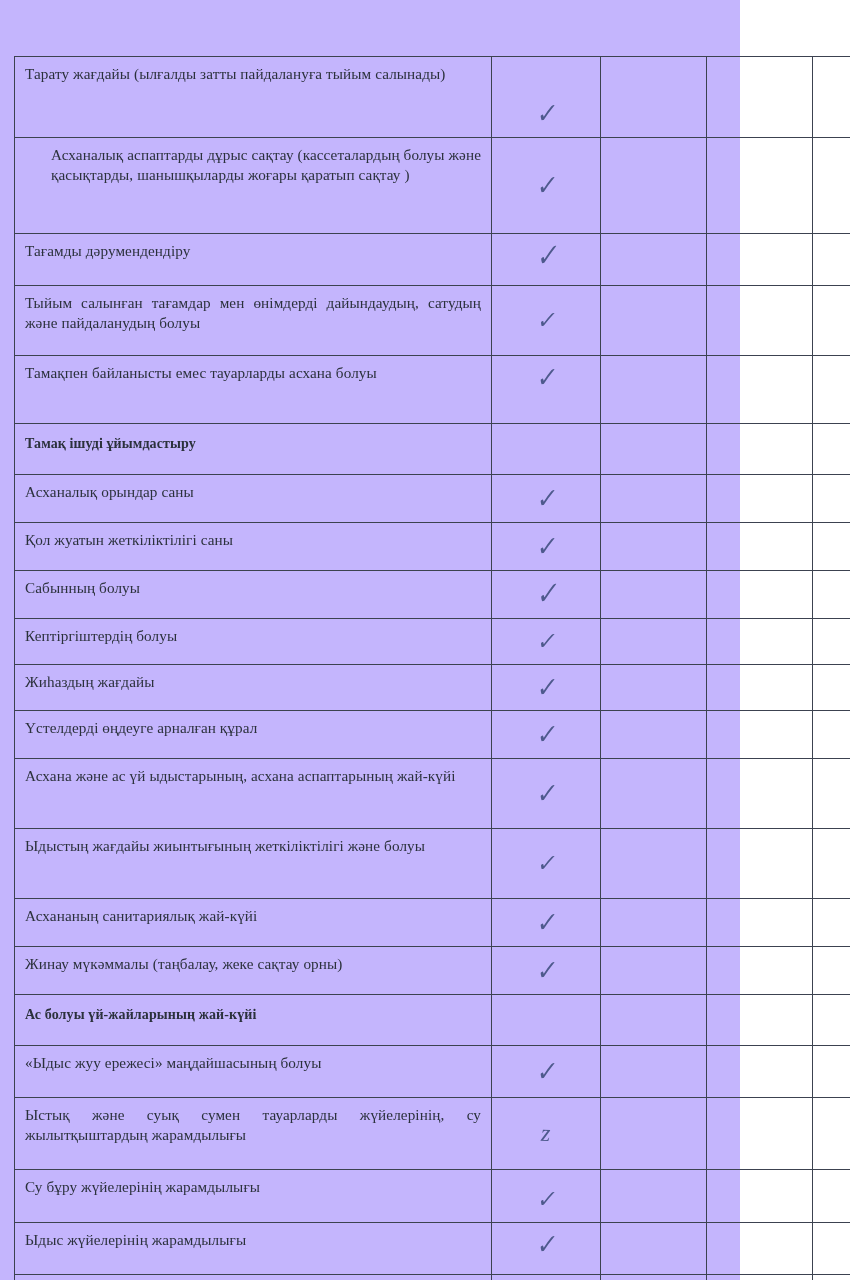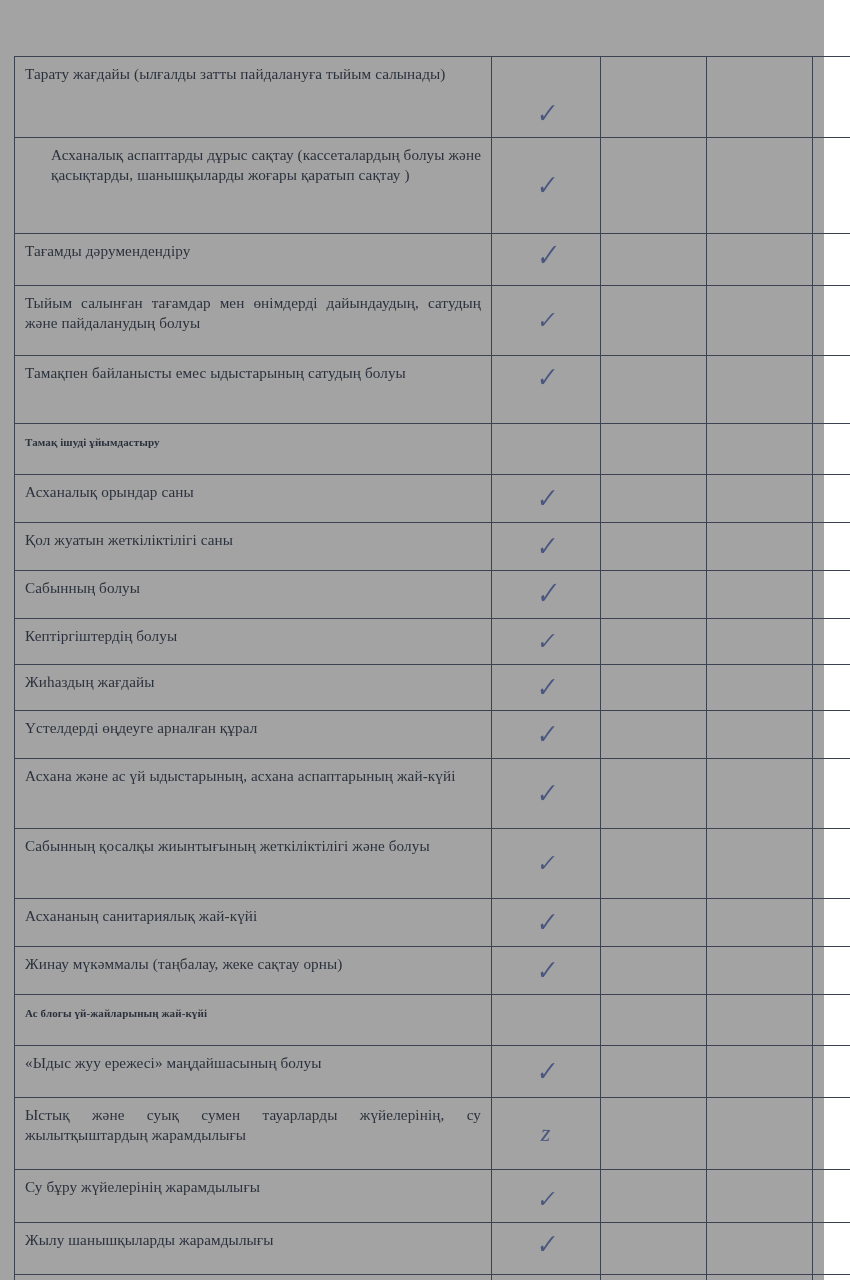--- a/index.html
+++ b/index.html
@@ -11,23 +11,23 @@
     width: 850px;
     height: 1280px;
     font-family: "Liberation Serif", "DejaVu Serif", serif;
     color: #2a2f3a;
     position: relative;
     overflow: hidden;
   }
   .page {
     position: absolute;
     left: 0; top: 0;
-    width: 824px;
+    width: 740px;
     height: 1280px;
-    background: #a3a3a3;
+    background: #c4b5fd;
   }
   .sheet {
     position: absolute;
     left: 14px;
     top: 56px;
     width: 800px;
   }
   table.checklist {
     width: 800px;
     border-collapse: collapse;
@@ -57,21 +57,21 @@
     width: 85px;
     padding: 0;
   }
   tr.section td {
     font-weight: bold;
     border-left: 1px solid #3c4250;
     border-right: 1px solid #3c4250;
     text-align: left;
   }
   tr.section td.c-label {
-    font-size: 11px;
+    font-size: 14px;
     padding-top: 11px;
     padding-bottom: 11px;
   }
   .tick {
     display: inline-block;
     font-family: "Liberation Serif", serif;
     color: #3a4a7a;
     font-size: 25px;
     line-height: 1;
     font-style: italic;
@@ -152,21 +152,21 @@
             <td class="c-mark">
               <div class="mark-wrap" style="min-height: 54px;">
                 <span class="tick v3">✓</span>
               </div>
             </td>
             <td class="c-b"></td>
             <td class="c-c"></td>
             <td class="c-d"></td>
           </tr>
           <tr>
-            <td class="c-label" style="height: 38px;">Тамақпен байланысты емес ыдыстарының сатудың болуы</td>
+            <td class="c-label" style="height: 38px;">Тамақпен байланысты емес тауарларды асхана болуы</td>
             <td class="c-mark">
               <div class="mark-wrap mark-up" style="min-height: 50px;">
                 <span class="tick v1">✓</span>
               </div>
             </td>
             <td class="c-b"></td>
             <td class="c-c"></td>
             <td class="c-d"></td>
           </tr>
           <tr class="section">
@@ -247,21 +247,21 @@
             <td class="c-mark">
               <div class="mark-wrap" style="min-height: 54px;">
                 <span class="tick v1">✓</span>
               </div>
             </td>
             <td class="c-b"></td>
             <td class="c-c"></td>
             <td class="c-d"></td>
           </tr>
           <tr>
-            <td class="c-label" style="height: 42px;">Сабынның қосалқы жиынтығының жеткіліктілігі және болуы</td>
+            <td class="c-label" style="height: 42px;">Ыдыстың жағдайы жиынтығының жеткіліктілігі және болуы</td>
             <td class="c-mark">
               <div class="mark-wrap" style="min-height: 54px;">
                 <span class="tick v3">✓</span>
               </div>
             </td>
             <td class="c-b"></td>
             <td class="c-c"></td>
             <td class="c-d"></td>
           </tr>
           <tr>
@@ -280,21 +280,21 @@
             <td class="c-mark">
               <div class="mark-wrap" style="min-height: 32px;">
                 <span class="tick v1">✓</span>
               </div>
             </td>
             <td class="c-b"></td>
             <td class="c-c"></td>
             <td class="c-d"></td>
           </tr>
           <tr class="section">
-            <td class="c-label" style="height: 28px;">Ас блогы үй-жайларының жай-күйі</td>
+            <td class="c-label" style="height: 28px;">Ас болуы үй-жайларының жай-күйі</td>
             <td class="c-mark"></td>
             <td class="c-b" style="border-top: 1px solid rgb(60, 66, 80); border-bottom: 1px solid rgb(60, 66, 80);"></td>
             <td class="c-c" style="border-top: 1px solid rgb(60, 66, 80); border-bottom: 1px solid rgb(60, 66, 80);"></td>
             <td class="c-d" style="border-top: 1px solid rgb(60, 66, 80); border-bottom: 1px solid rgb(60, 66, 80);"></td>
           </tr>
           <tr>
             <td class="c-label" style="height: 24px;">«Ыдыс жуу ережесі» маңдайшасының болуы</td>
             <td class="c-mark">
               <div class="mark-wrap" style="min-height: 36px;">
                 <span class="tick v1">✓</span>
@@ -320,21 +320,21 @@
             <td class="c-mark">
               <div class="mark-wrap mark-dn" style="min-height: 34px;">
                 <span class="tick v3">✓</span>
               </div>
             </td>
             <td class="c-b"></td>
             <td class="c-c"></td>
             <td class="c-d"></td>
           </tr>
           <tr>
-            <td class="c-label" style="height: 22px;">Жылу шанышқыларды жарамдылығы</td>
+            <td class="c-label" style="height: 22px;">Ыдыс жүйелерінің жарамдылығы</td>
             <td class="c-mark">
               <div class="mark-wrap mark-up" style="min-height: 34px;">
                 <span class="tick v1">✓</span>
               </div>
             </td>
             <td class="c-b"></td>
             <td class="c-c"></td>
             <td class="c-d"></td>
           </tr>
           <tr>

